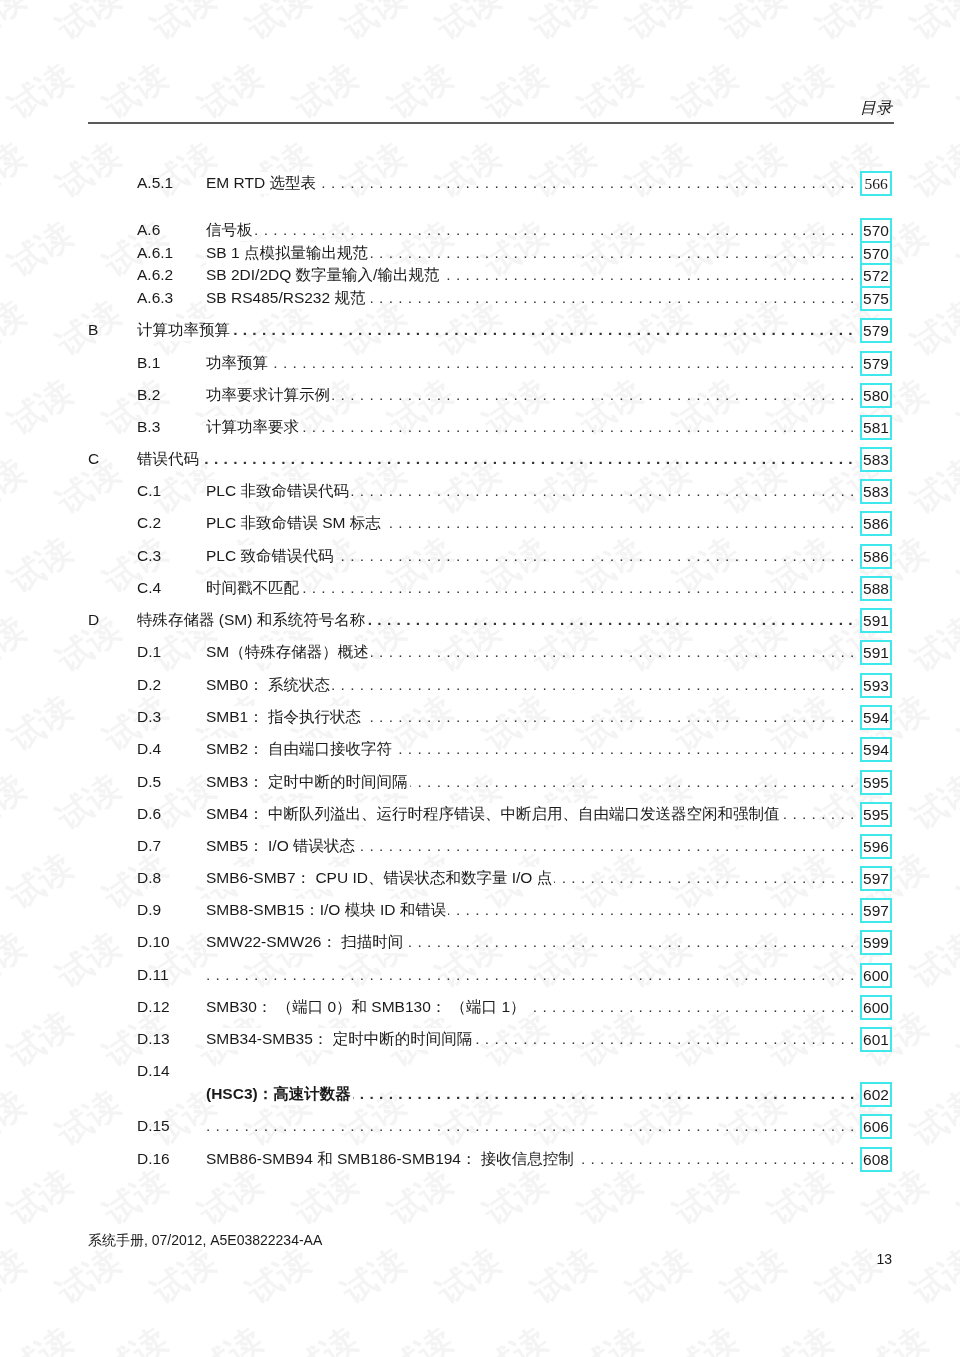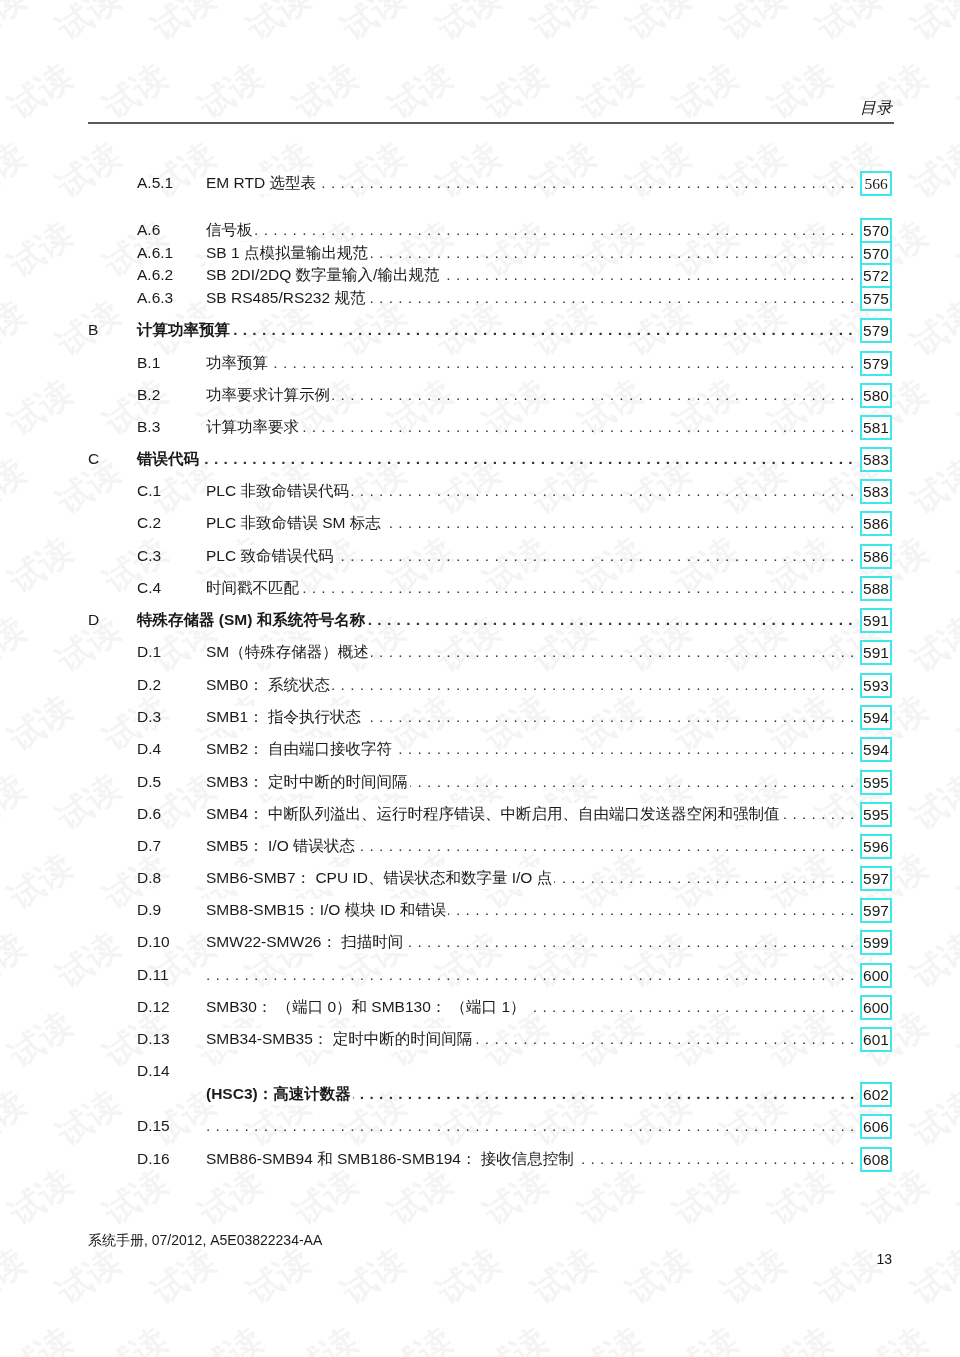--- a/index.html
+++ b/index.html
@@ -72,21 +72,21 @@
     .entry.level-2 .num {
       left: 49px;
     }
     .entry .title {
       position: absolute;
       top: 0;
       white-space: nowrap;
       background: #fff;
       padding-right: 2px;
     }
-    .entry.level-1 .title { left: 49px; font-weight: bold; }
+    .entry.level-1 .title { left: 49px; font-weight: normal; }
     .entry.level-2 .title { left: 118px; }
     .entry .leader {
       position: absolute;
       left: 49px;
       right: 34px;
       top: 0;
       height: 22px;
       overflow: hidden;
       white-space: nowrap;
       color: #333;

